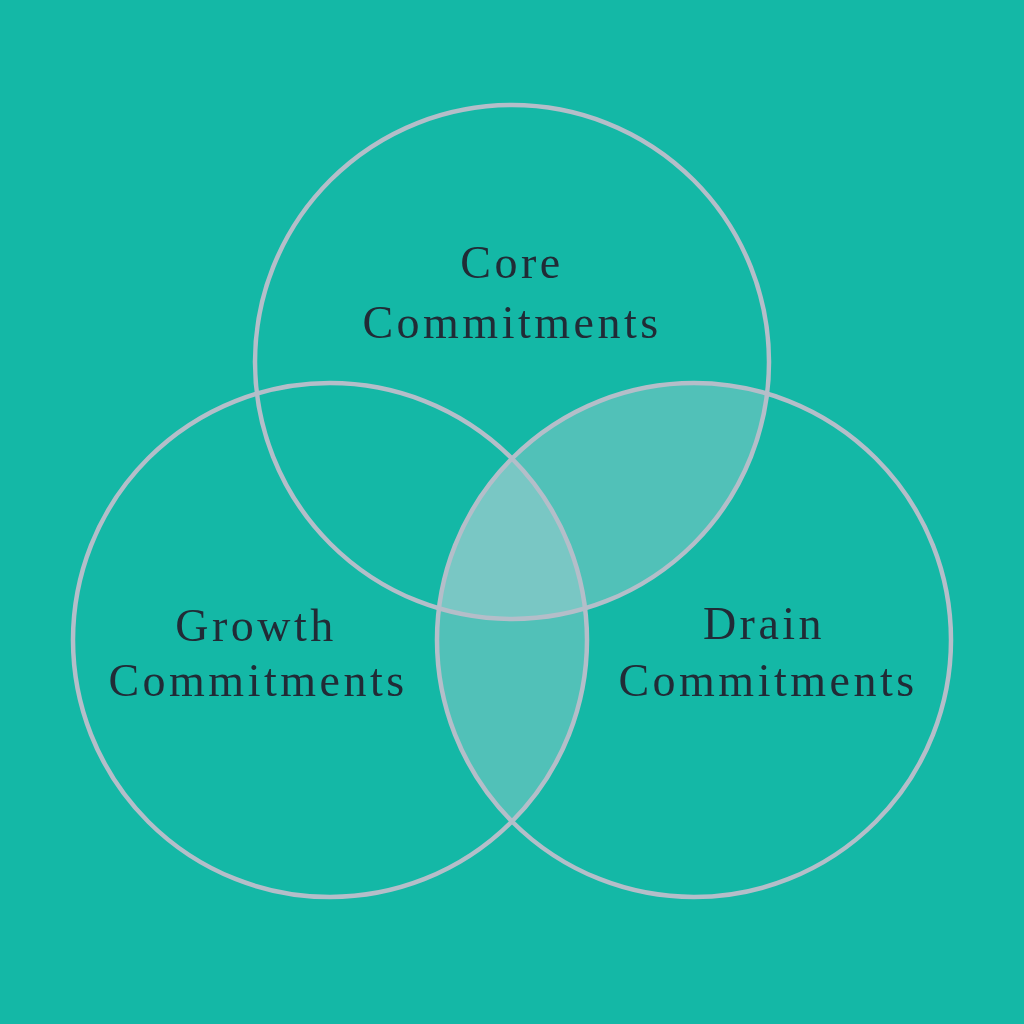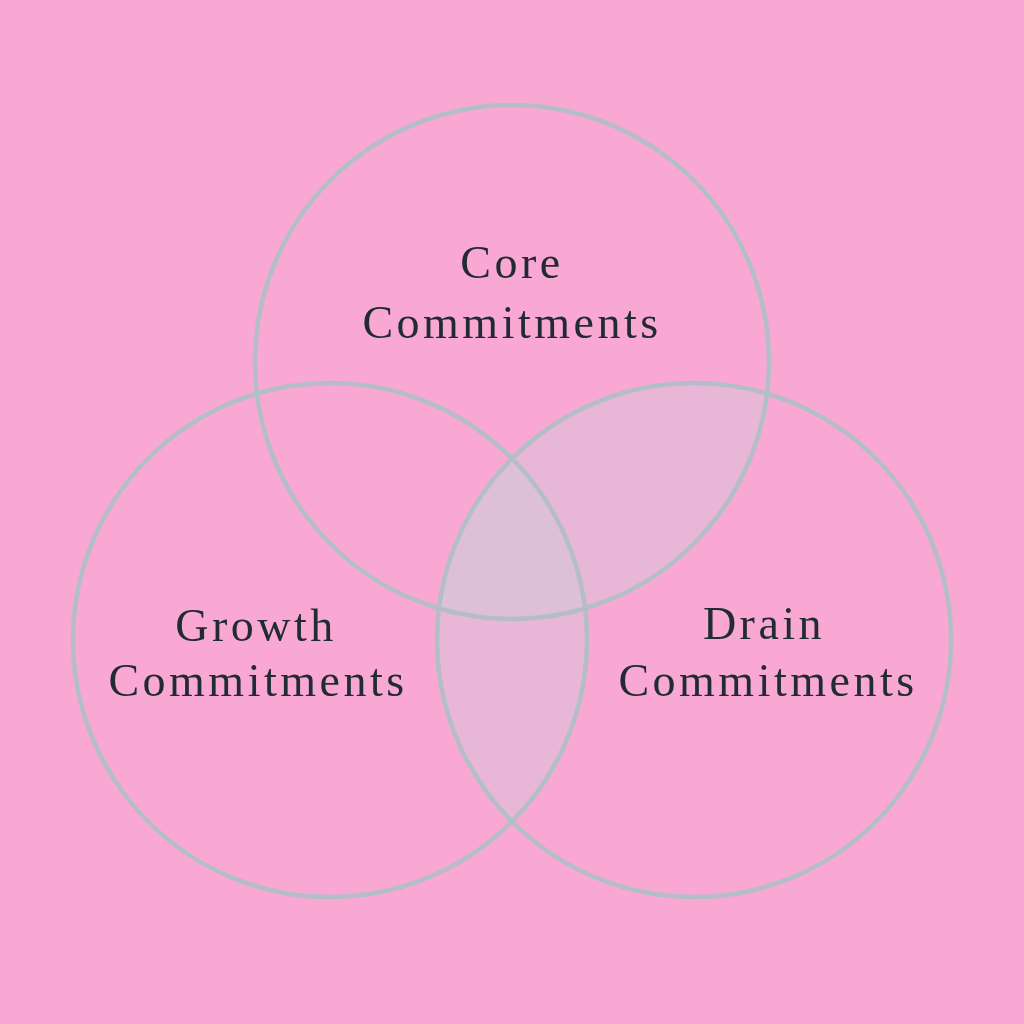--- a/index.html
+++ b/index.html
@@ -8,21 +8,21 @@
     width: 1024px;
     height: 1024px;
     background: #ffffff;
     overflow: hidden;
     font-family: "Liberation Serif", "DejaVu Serif", serif;
   }
   .stage {
     position: relative;
     width: 1024px;
     height: 1024px;
-    background: #f9a8d4;
+    background: #14b8a6;
   }
   svg.venn {
     display: block;
     width: 1024px;
     height: 1024px;
   }
   .venn-outline {
     fill: none;
     stroke-width: 4.5;
   }

